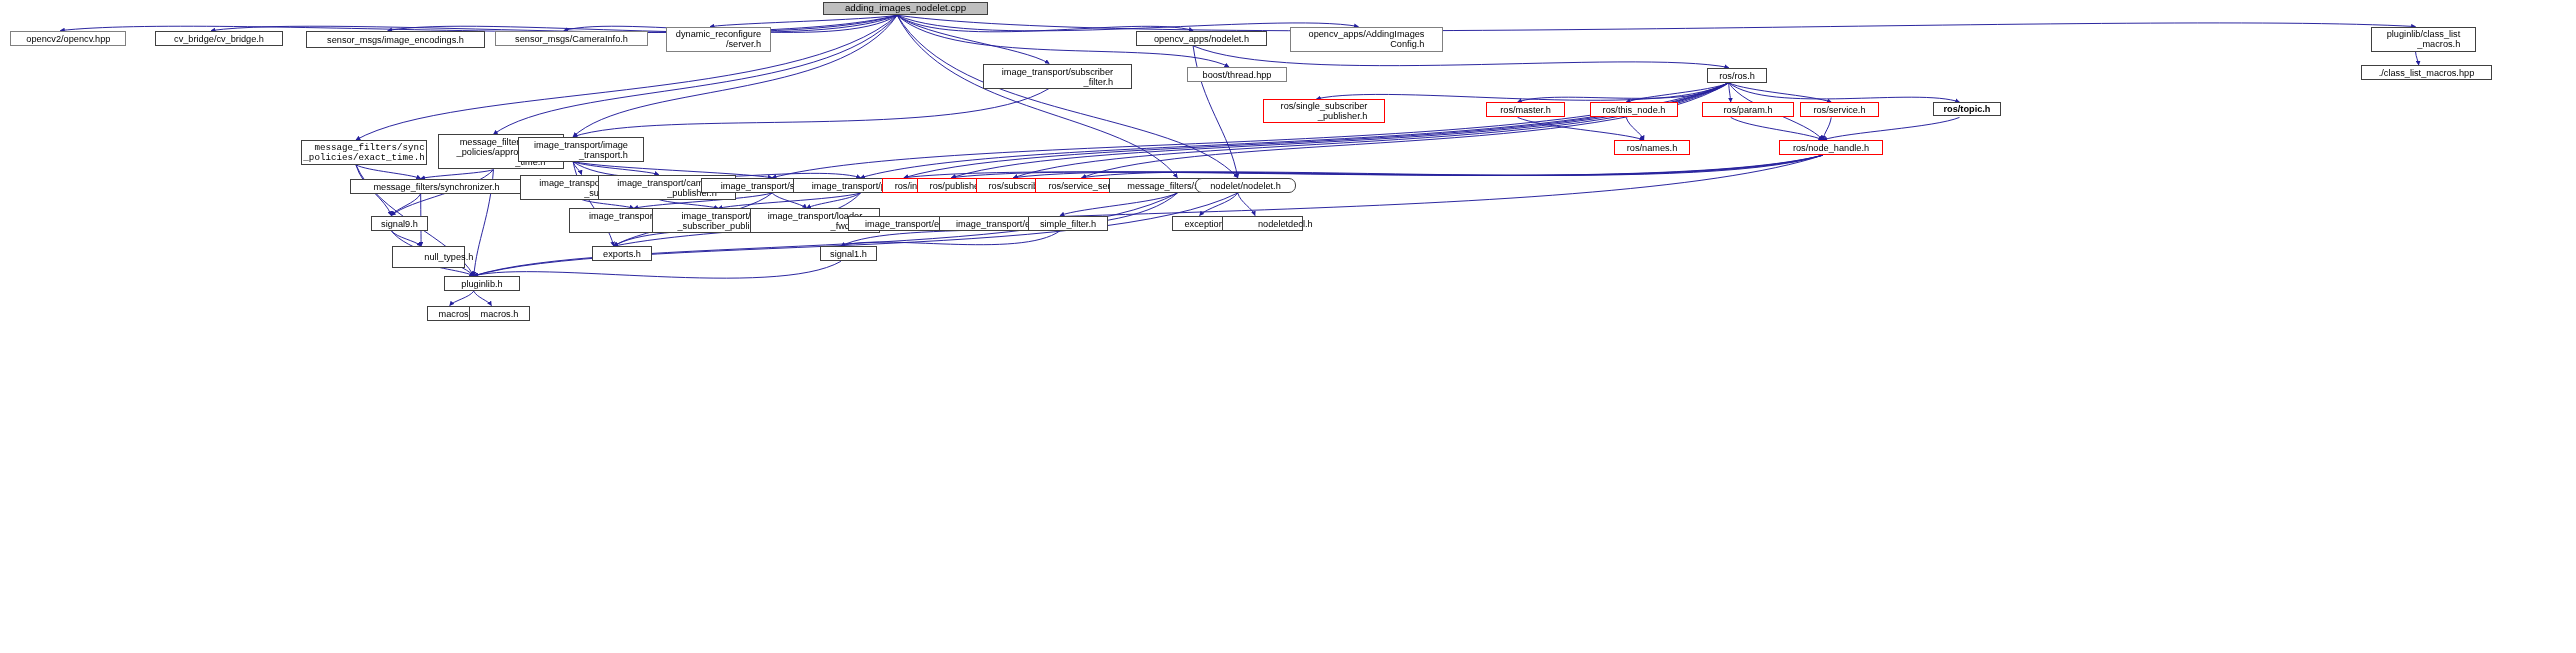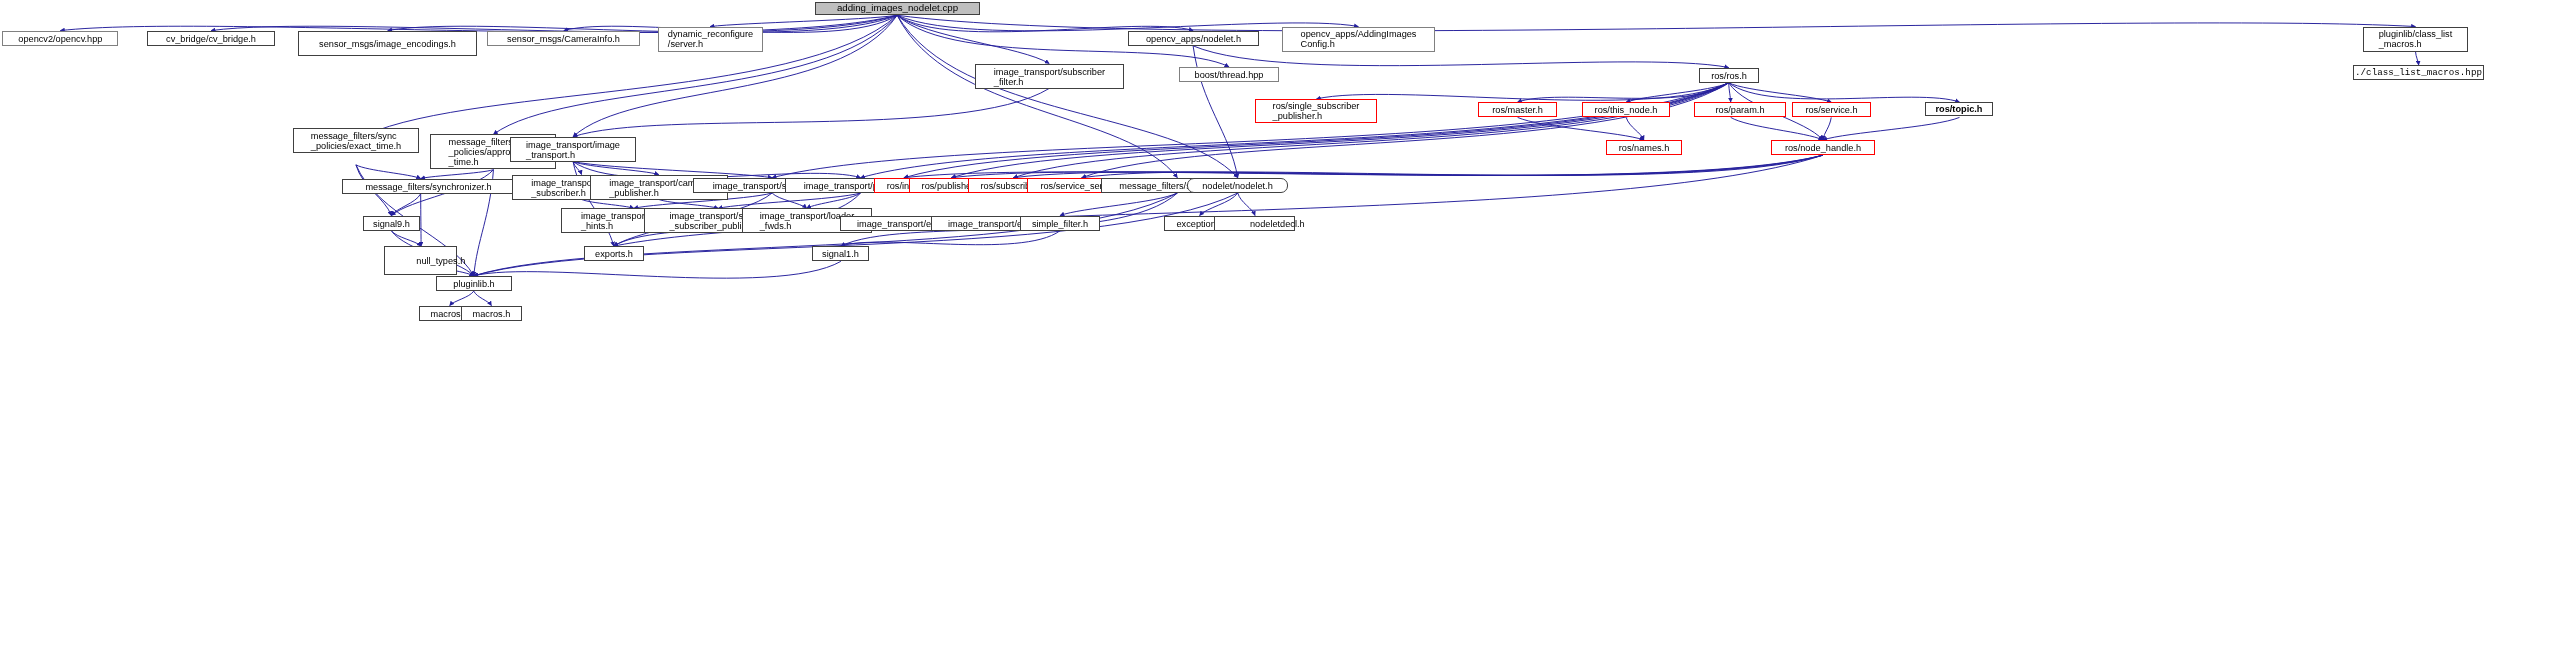--- a/index.html
+++ b/index.html
@@ -9,29 +9,30 @@
     width:2576px;height:653px;
     background:#ffffff;
     font-family:"Liberation Sans","DejaVu Sans",sans-serif;
     overflow:hidden;
   }
   #edges{position:absolute;left:0;top:0;width:2576px;height:653px;}
   .node{
     position:absolute;
     box-sizing:border-box;
     display:flex;align-items:center;justify-content:center;
-    text-align:left;
+    text-align:right;
     font-size:9.2px;
     line-height:10px;
     color:#000000;
     background:#ffffff;
     border:0.8px solid #808080;
     white-space:pre-line;
     padding:0 2.4px;
     z-index:5;
+    margin-left:8px;
   }
   .node.b1{border:1.3px solid #404040;}      
   .node.red{border:1.3px solid #ff0000;}     
   .node.root{
     background:#bfbfbf;
     border:1.3px solid #404040;
     font-size:9.7px;
   }
 </style>
 </head>
@@ -121,44 +122,44 @@
         <path d="M 589 362 C 583.6 370.1, 564.4 373.7, 559 380" marker-end="url(#arrow)"></path>
         <path d="M 589 362 C 592.96 370.1, 607.04 373.7, 611 380" marker-end="url(#arrow)"></path>
         <path d="M 1539 240 C 1530.45 252.6, 1500.05 258.2, 1491.5 268" marker-end="url(#arrow)"></path>
         <path d="M 1539 240 C 1542.87 252.6, 1556.63 258.2, 1560.5 268" marker-end="url(#arrow)"></path>
         <path d="M 1539 240 C 1368 324.85, 760 292.95, 589 343" marker-end="url(#arrow)"></path>
       </g>
   </svg>
 <div class="node root" style="left: 815px; top: 1.6px; width: 165px; height: 13.7px;">adding_images_nodelet.cpp</div>
     <div class="node " style="left: 2.4px; top: 31px; width: 116px; height: 15.3px;">opencv2/opencv.hpp</div>
     <div class="node b1" style="left: 147px; top: 31px; width: 128px; height: 15.3px;">cv_bridge/cv_bridge.h</div>
-    <div class="node b1" style="left: 298px; top: 31px; width: 179px; height: 25px;">sensor_msgs/image_encodings.h</div>
+    <div class="node b1" style="left: 298px; top: 31px; width: 179px; height: 17px;">sensor_msgs/image_encodings.h</div>
     <div class="node " style="left: 487px; top: 31px; width: 153px; height: 15.3px;">sensor_msgs/CameraInfo.h</div>
     <div class="node " style="left: 658px; top: 26.5px; width: 105px; height: 25px;">dynamic_reconfigure
 /server.h</div>
     <div class="node b1" style="left: 1128px; top: 31px; width: 131px; height: 15.3px;">opencv_apps/nodelet.h</div>
     <div class="node " style="left: 1282px; top: 26.5px; width: 153px; height: 25px;">opencv_apps/AddingImages
 Config.h</div>
     <div class="node b1" style="left: 2363px; top: 26.5px; width: 105px; height: 25px;">pluginlib/class_list
 _macros.h</div>
-    <div class="node b1" style="left: 2353px; top: 65px; width: 131px; height: 15.3px; font-family: Liberation Mono, monospace;">./class_list_macros.hpp</div>
+    <div class="node b1" style="left: 2353px; top: 65px; width: 131px; height: 15.3px;">./class_list_macros.hpp</div>
     <div class="node b1" style="left: 975px; top: 64px; width: 149px; height: 25px;">image_transport/subscriber
 _filter.h</div>
     <div class="node " style="left: 1179px; top: 67px; width: 100px; height: 15.3px;">boost/thread.hpp</div>
     <div class="node b1" style="left: 1699px; top: 68px; width: 60px; height: 15.3px;">ros/ros.h</div>
     <div class="node red" style="left: 1255px; top: 99px; width: 122px; height: 24px;">ros/single_subscriber
 _publisher.h</div>
     <div class="node red" style="left: 1478px; top: 102px; width: 79px; height: 15.3px;">ros/master.h</div>
     <div class="node red" style="left: 1582px; top: 102px; width: 88px; height: 15.3px;">ros/this_node.h</div>
     <div class="node red" style="left: 1694px; top: 102px; width: 92px; height: 15.3px;">ros/param.h</div>
     <div class="node red" style="left: 1792px; top: 102px; width: 79px; height: 15.3px;">ros/service.h</div>
     <div class="node b1" style="left: 1925px; top: 102px; width: 68px; height: 14px; font-weight: bold;">ros/topic.h</div>
     <div class="node red" style="left: 1606px; top: 140px; width: 76px; height: 15.3px;">ros/names.h</div>
     <div class="node red" style="left: 1771px; top: 140px; width: 104px; height: 15.3px;">ros/node_handle.h</div>
-    <div class="node b1" style="left: 293px; top: 128px; width: 126px; height: 25px;">message_filters/sync
+    <div class="node b1" style="left: 293px; top: 140px; width: 126px; height: 25px; font-family: Liberation Mono, monospace;">message_filters/sync
 _policies/exact_time.h</div>
     <div class="node b1" style="left: 430px; top: 134px; width: 126px; height: 35px;">message_filters/sync
 _policies/approximate
 _time.h</div>
     <div class="node b1" style="left: 510px; top: 137px; width: 126px; height: 25px;">image_transport/image
 _transport.h</div>
     <div class="node b1" style="left: 342px; top: 179px; width: 173px; height: 15.3px;">message_filters/synchronizer.h</div>
     <div class="node b1" style="left: 512px; top: 175px; width: 138px; height: 25px;">image_transport/camera
 _subscriber.h</div>
     <div class="node b1" style="left: 590px; top: 175px; width: 138px; height: 25px;">image_transport/camera
@@ -176,20 +177,20 @@
     <div class="node b1" style="left: 644px; top: 208px; width: 148px; height: 25px;">image_transport/single
 _subscriber_publisher.h</div>
     <div class="node b1" style="left: 742px; top: 208px; width: 130px; height: 25px;">image_transport/loader
 _fwds.h</div>
     <div class="node b1" style="left: 840px; top: 216px; width: 150px; height: 15.3px;">image_transport/exception.h</div>
     <div class="node b1" style="left: 931px; top: 216px; width: 150px; height: 15.3px;">image_transport/exception.h</div>
     <div class="node b1" style="left: 1020px; top: 216px; width: 80px; height: 15.3px;">simple_filter.h</div>
     <div class="node b1" style="left: 1164px; top: 216px; width: 72px; height: 15.3px;">exception.h</div>
     <div class="node b1" style="left: 1214px; top: 216px; width: 81px; height: 15.3px; padding-left: 48px;">nodeletdecl.h</div>
     <div class="node b1" style="left: 363px; top: 216px; width: 57px; height: 15.3px;">signal9.h</div>
-    <div class="node b1" style="left: 384px; top: 246px; width: 73px; height: 29px; padding-left: 43px;">null_types.h</div>
+    <div class="node b1" style="left: 384px; top: 246px; width: 73px; height: 22px; padding-left: 43px;">null_types.h</div>
     <div class="node b1" style="left: 584px; top: 246px; width: 60px; height: 15.3px;">exports.h</div>
     <div class="node b1" style="left: 812px; top: 246px; width: 57px; height: 15.3px;">signal1.h</div>
     <div class="node b1" style="left: 436px; top: 276px; width: 76px; height: 15.3px;">pluginlib.h</div>
     <div class="node b1" style="left: 419px; top: 306px; width: 61px; height: 15.3px;">macros.h</div>
     <div class="node b1" style="left: 461px; top: 306px; width: 61px; height: 15.3px;">macros.h</div>
   </div>
 
 
 </body></html>

